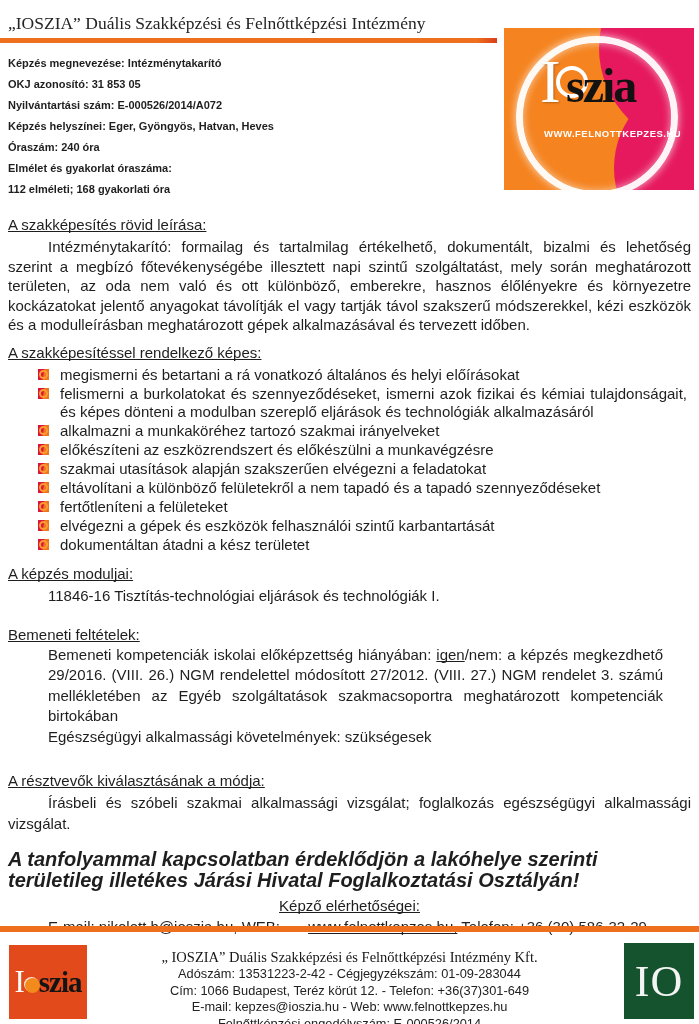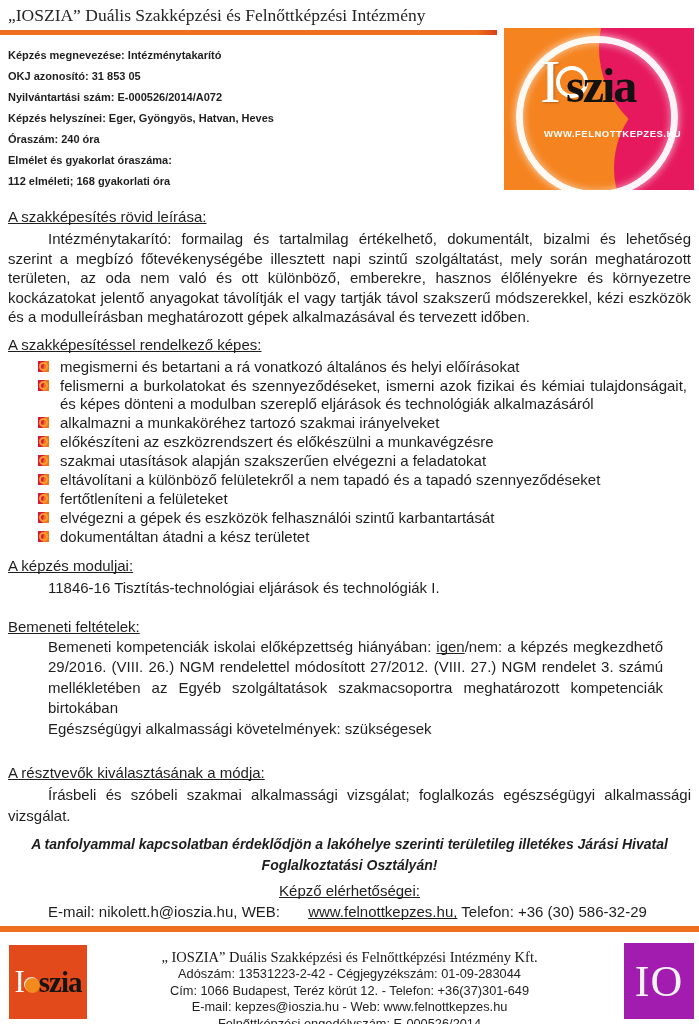--- a/index.html
+++ b/index.html
@@ -1,18 +1,18 @@
 <!DOCTYPE html>
 <html><head>
 <meta charset="utf-8">
 <style>
   html,body{margin:0;padding:0;background:#fff;}
   .page{position:relative;width:699px;height:1024px;background:#fff;overflow:hidden;
         font-family:"Liberation Sans",sans-serif;color:#1e1e1e;}
-  .content{padding:0 8px;}
+  .content{padding:8px 8px;}
 
   
   .doc-title{font-family:"Liberation Serif",serif;font-size:17.5px;color:#242424;
              padding-top:4px;line-height:22px;}
   .rule-top{height:5px;width:497px;margin:4px 0 0 -8px;
             background:linear-gradient(90deg,#ee6f1d 0%,#ee6f1d 96%,#d93f1a 100%);}
   .course{margin-top:10px;font-weight:700;font-size:11px;line-height:21px;}
 
   
   .logo{position:absolute;top:28px;right:5px;width:190px;height:162px;background:#f5831f;overflow:hidden;}
@@ -39,33 +39,33 @@
   .bullet::after{content:'';position:absolute;inset:1px;border:2px solid #ff9b30;border-radius:50%;}
   .indent{margin-left:40px;}
   .mod-line{font-size:15px;line-height:19px;margin-top:2px;}
   .mt-mod{margin-top:10px;}
   .mt-entry{margin-top:20px;}
   .entry p{margin:0;font-size:15px;line-height:20.5px;}
   .entry .just{text-align:justify;padding-right:28px;}
   .u{text-decoration:underline;text-decoration-skip-ink:none;}
   .mt-sel{margin-top:24px;}
   .sel-body{margin-top:2px;font-size:15px;line-height:20.5px;text-align:justify;text-indent:40px;}
-  .notice{margin-top:8px;font-size:14px;line-height:21px;font-weight:700;font-style:italic;text-align:center;}
+  .notice{margin-top:15px;font-size:20px;line-height:21px;font-weight:700;font-style:italic;}
   .mt-contact{margin-top:5px;text-align:center;}
   .contact-line{font-size:15px;line-height:20px;margin-top:1px;}
 
   
   .rule-bottom{position:absolute;left:0;top:926px;width:699px;height:6px;background:#ee6f1d;}
   .flogo-left{position:absolute;left:9px;top:945px;width:78px;height:74px;background:#e24a1b;
               display:flex;align-items:center;justify-content:center;}
   .flogo-left .fi{font-family:"Liberation Serif",serif;font-size:31px;color:#fff;}
   .flogo-left .fo{width:15px;height:15px;border-radius:50%;background:#f28a1c;margin:6px -1px 0 0;
                   box-shadow:-1px -1px 0 rgba(255,255,255,.85);}
   .flogo-left .fszia{font-family:"Liberation Serif",serif;font-weight:700;font-size:29px;color:#141414;letter-spacing:-1px;}
-  .flogo-right{position:absolute;right:5px;top:943px;width:70px;height:76px;background:#a21caf;
+  .flogo-right{position:absolute;right:5px;top:943px;width:70px;height:76px;background:#14532d;
                display:flex;align-items:center;justify-content:center;}
   .flogo-right span{font-family:"Liberation Serif",serif;font-size:44px;color:#f4f4f4;letter-spacing:1px;}
   .footer-center{position:absolute;left:95px;right:95px;top:948px;text-align:center;}
   .f-line1{font-family:"Liberation Serif",serif;font-size:14.5px;line-height:18px;color:#161616;}
   .f-line{font-size:12.8px;line-height:16.5px;color:#222;}
 </style>
 </head>
 <body>
 
 <div class="page">

